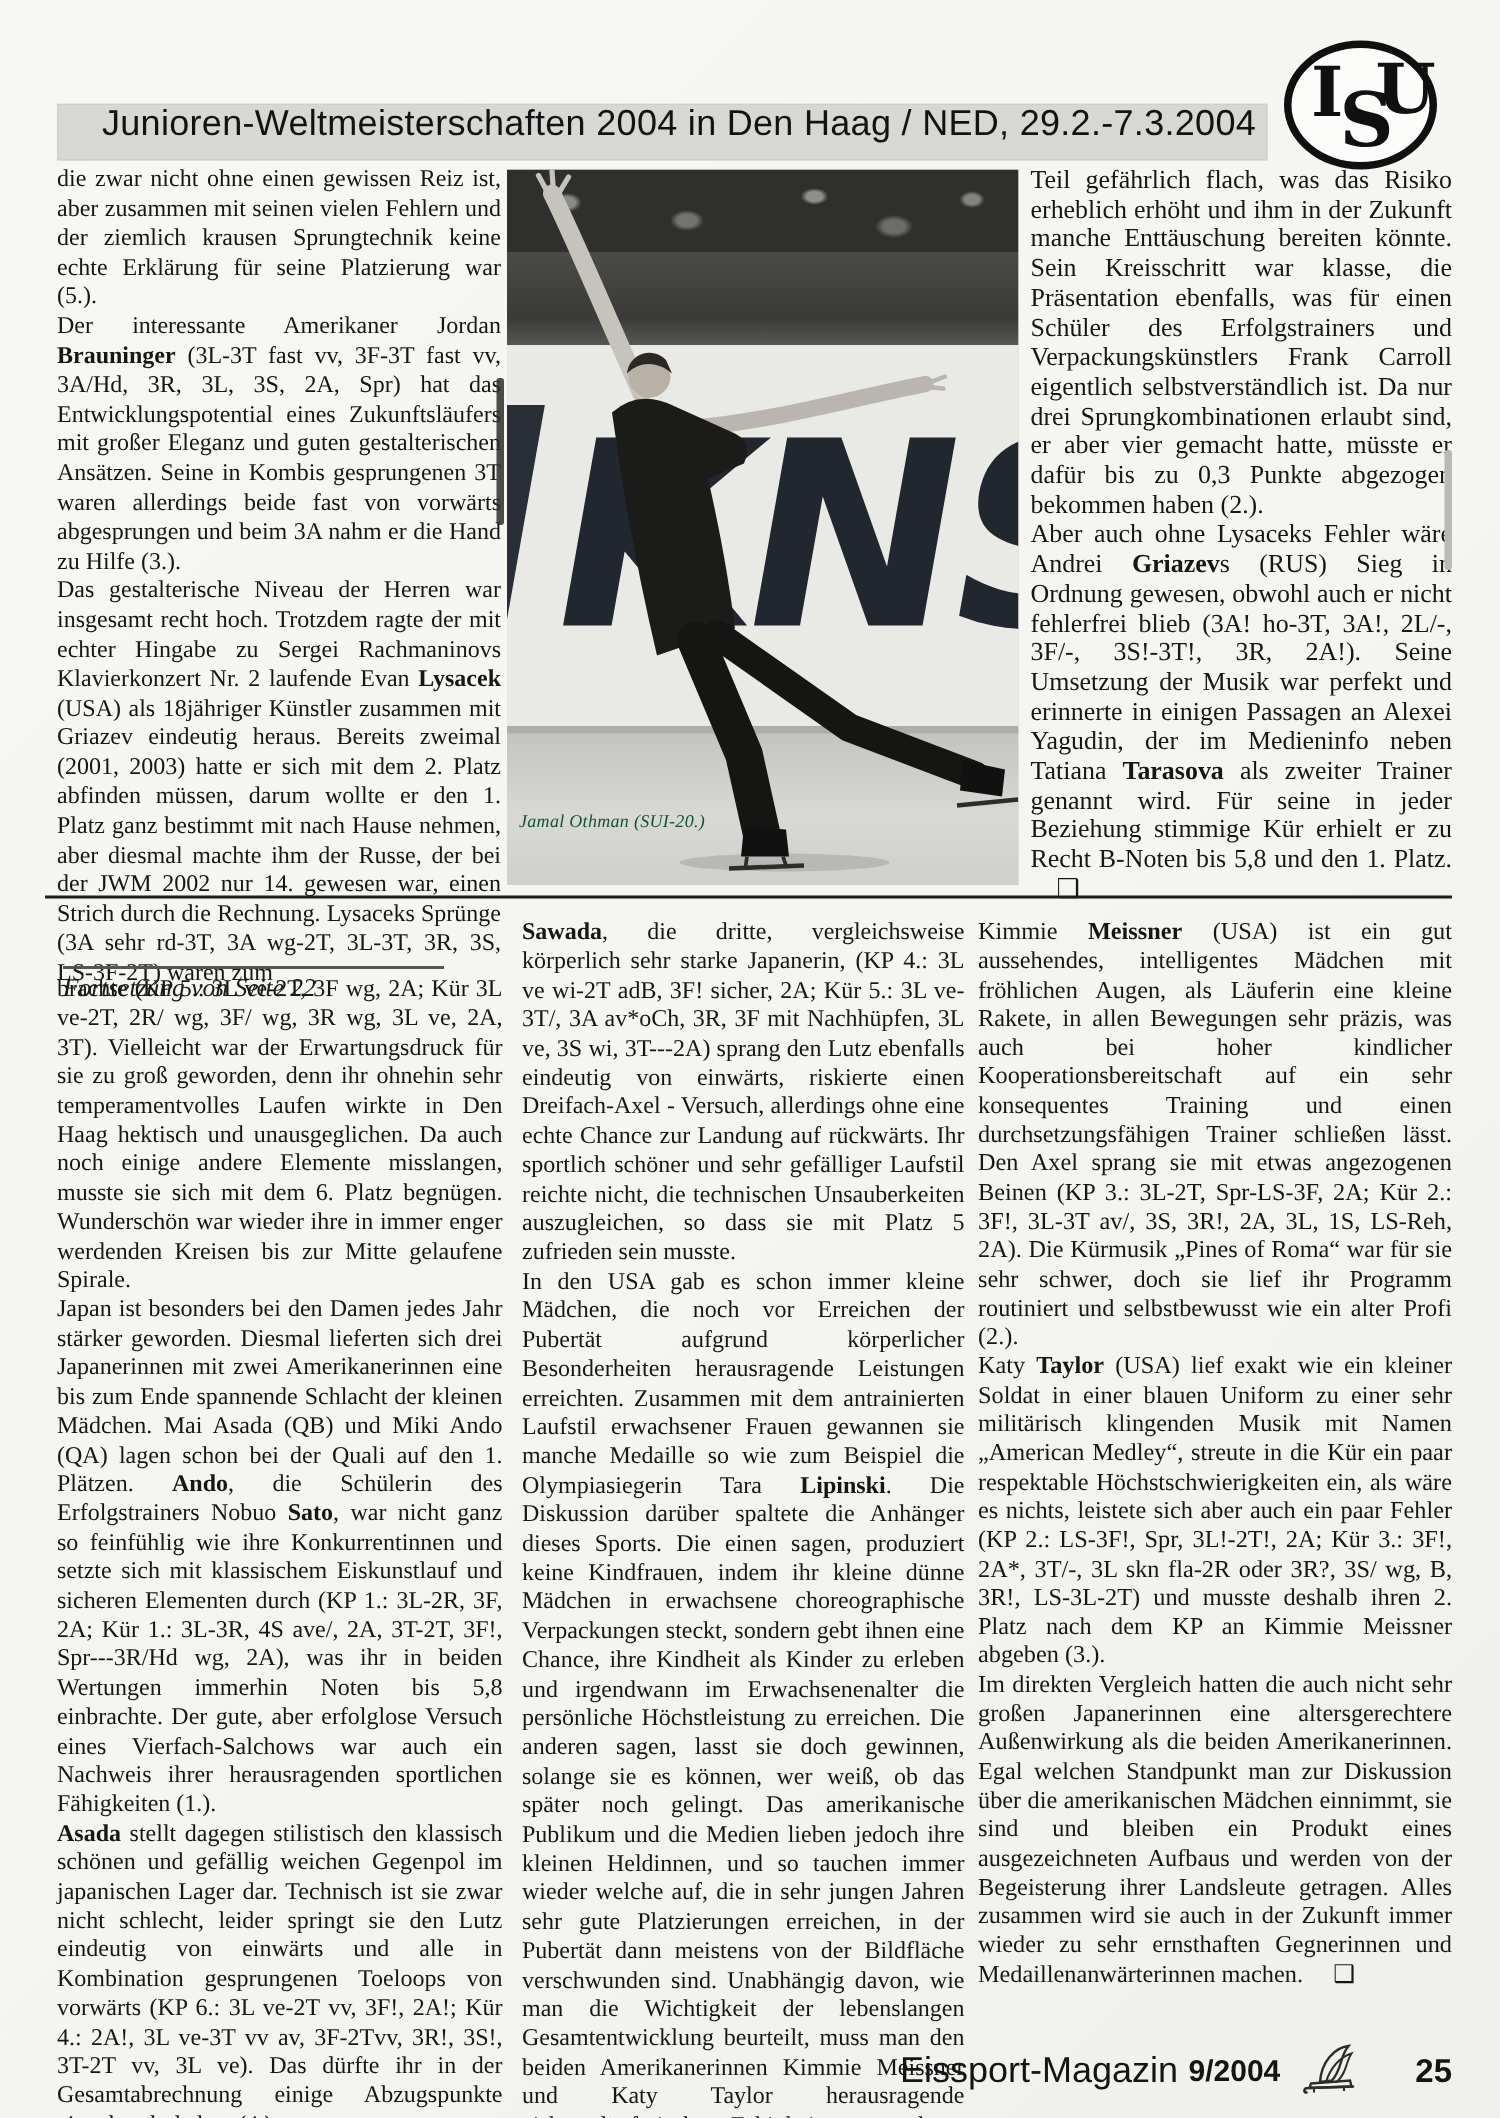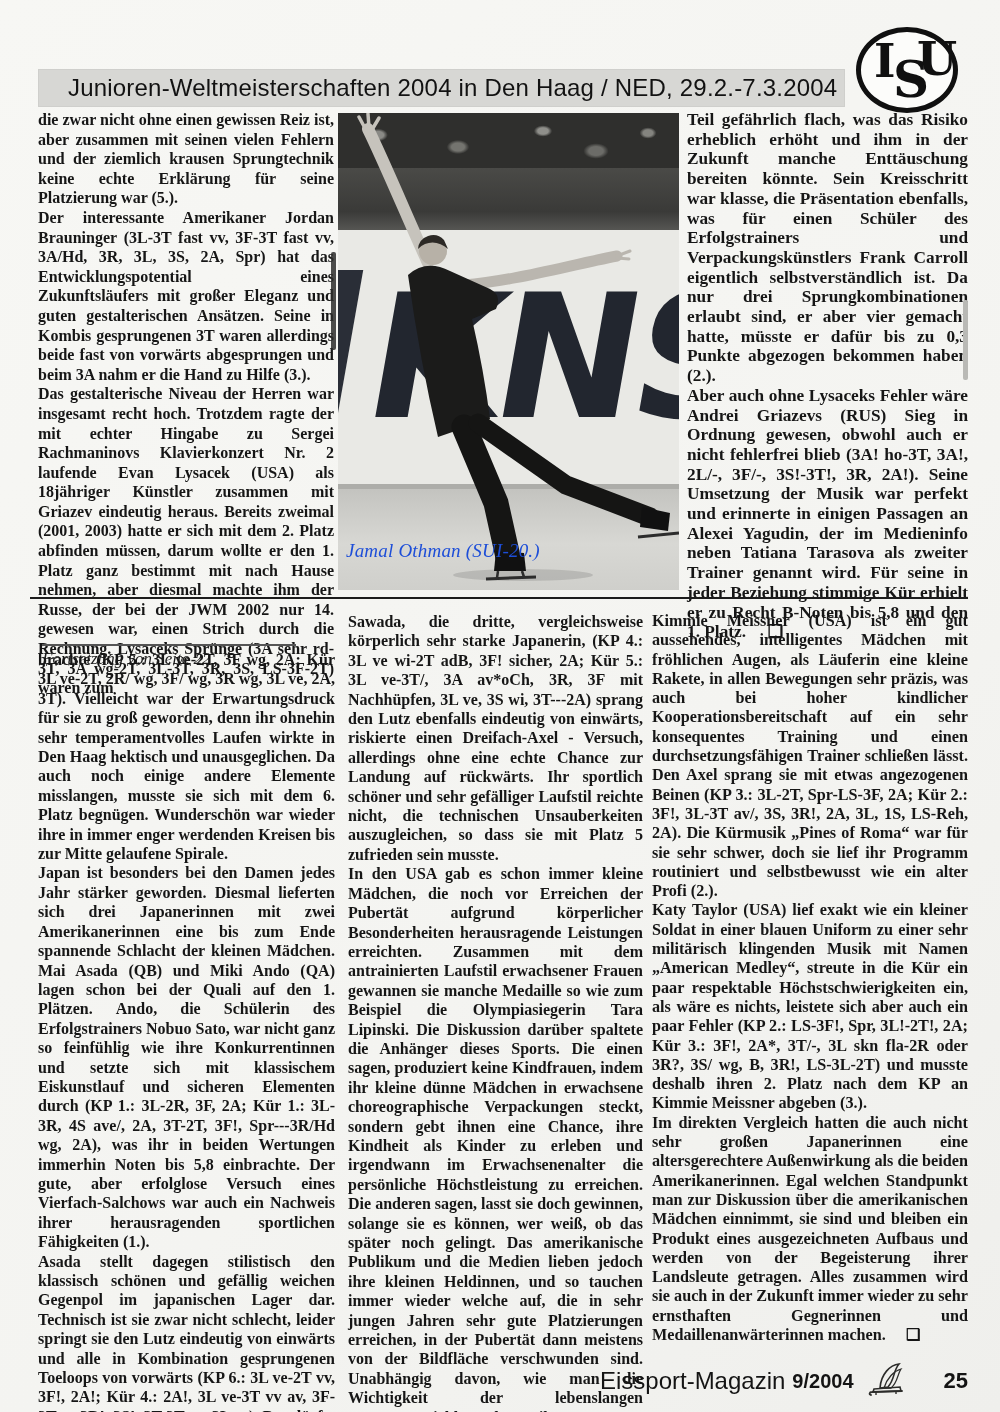--- a/index.html
+++ b/index.html
@@ -5,40 +5,40 @@
   html,body{margin:0;padding:0;background:#e9e9e6;}
   .page{
     position:relative; width:1000px; height:1412px; margin:0 auto;
     background:linear-gradient(135deg,#f7f7f4 0%,#f4f4f1 60%,#efefec 100%);
     overflow:hidden; color:#161616;
     font-family:"Liberation Serif", serif;
   }
   
   .header-bar{
     position:absolute; left:38px; top:69px; width:807px; height:38px;
-    background:#d7d7d4; display:flex; align-items:center;
+    background:#d7d7d4; display:flex; 
     box-shadow:0 0 0 1px #cfcfcc inset;
   }
   .header-bar .title{
     font-family:"Liberation Sans", sans-serif;
     font-size:24px; color:#121212; padding-left:30px; letter-spacing:.2px;
     white-space:nowrap;
   }
   .isu-logo{
     position:absolute; left:856px; top:27px; width:102px; height:86px;
     border:5px solid #101010; border-radius:50%; background:#fcfcfa; box-sizing:border-box;
   }
   .isu-logo span{position:absolute; font-family:"DejaVu Serif", serif; font-weight:bold; color:#101010;}
   .isu-letter-i{left:13px; top:2px; font-size:46px;}
   .isu-letter-s{left:32px; top:18px; font-size:50px;}
   .isu-letter-u{left:56px; top:0px; font-size:46px;}
 
   
   .col{position:absolute; text-align:justify; hyphens:auto;}
-  .col p{margin:0; padding:0;font-weight:bold;}
+  .col p{margin:0; padding:0;}
   .col-top-left{left:38px; top:110px; width:296px; font-size:16px; line-height:19.6px;}
   .col-top-right{left:687px; top:110px; width:281px; font-size:17.3px; line-height:19.7px;}
   .col-b1{left:38px;  top:650px; width:297px; font-size:16px;   line-height:19.4px;}
   .col-b2{left:348px; top:612px; width:295px; font-size:16px;   line-height:19.4px;}
   .col-b3{left:652px; top:612px; width:316px; font-size:16.2px; line-height:19.3px;}
 
   
   .photo{
     position:absolute; left:338px; top:113px; width:341px; height:477px;
     overflow:hidden; background:#d0d0cc;
@@ -60,22 +60,22 @@
     font-family:"DejaVu Sans", sans-serif; font-weight:bold; font-size:172px; line-height:200px;
     color:#22262f; transform:skewX(-10deg); letter-spacing:-6px; white-space:nowrap;
   }
   .board-sliver{position:absolute; left:-14px; top:40px; width:26px; height:150px;
     background:#2a2e37; transform:skewX(-10deg);}
   .ph-ice{position:absolute; left:0; top:375px; width:100%; height:102px;
     background:linear-gradient(#c3c3bf,#d8d8d4 55%,#cfcfcb);}
   .ph-ice::before{content:""; position:absolute; left:0; top:-4px; width:100%; height:5px; background:#adada9;}
   .skater-svg{position:absolute; left:0; top:0;}
   .photo-caption{
-    position:absolute; left:8px; top:427px; font-style:italic; font-size:19px;
-    color:#1d4ed8; letter-spacing:.2px;
+    position:absolute; left:8px; top:427px; font-style:italic; font-size:12px;
+    color:#14532d; letter-spacing:.2px;
   }
 
   
   .divider{position:absolute; left:30px; top:597px; width:938px; height:2px; background:#1c1c1c;}
   .continuation{position:absolute; left:42px; top:613px; font-style:italic; font-size:17px; color:#1a1a1a;margin-top:36px;}
   .continuation-rule{position:absolute; left:42px; top:644px; width:254px; height:2px; background:#555;}
 
   
   .footer{position:absolute; right:32px; top:1362px; display:flex; align-items:center;
     font-family:"Liberation Sans", sans-serif; color:#141414;}

